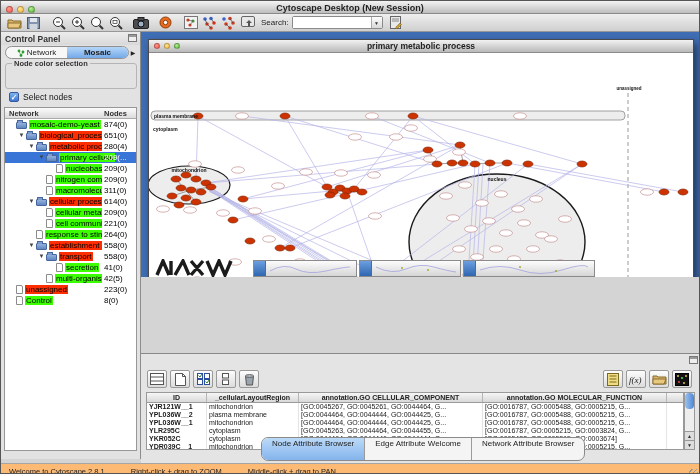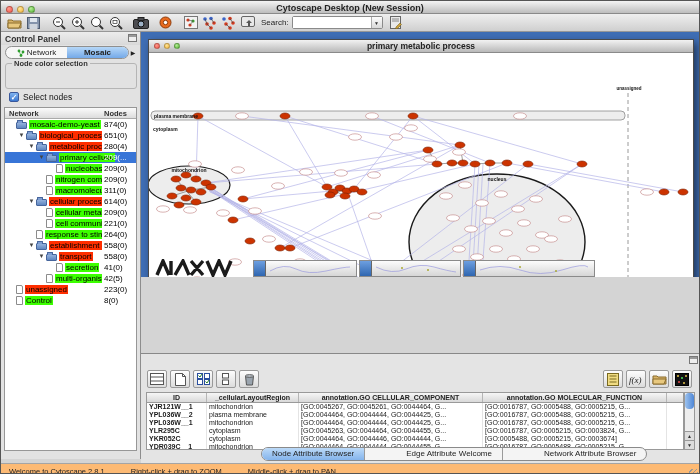--- a/index.html
+++ b/index.html
@@ -93,22 +93,22 @@
   .dt-headrow{display:flex;height:10px;background:linear-gradient(#f6f6f6,#d9d9d9);border-bottom:1px solid #9a9a9a;}
   .dt-h{font-size:7px;font-weight:bold;color:#222;text-align:center;border-right:1px solid #b5b5b5;
     overflow:hidden;white-space:nowrap;line-height:10px;}
   .dt-row{display:flex;height:8px;}
   .dt-c{font-size:7px;color:#1a1a1a;line-height:8px;border-right:1px solid #e4e4e4;overflow:hidden;white-space:nowrap;padding-left:2px;}
   .dt-c.id{font-weight:bold;}
   .dp-scroll{position:absolute;right:6px;top:38px;width:11px;height:58px;border:1px solid #999;background:#eee;}
   .dp-thumb{position:absolute;left:0;top:0;width:100%;height:16px;background:linear-gradient(90deg,#9cc2ee,#4e86d6);border-radius:4px;}
   .dp-sb-btn{position:absolute;left:0;width:100%;height:9px;background:#ddd;border-top:1px solid #999;
     font-size:5px;text-align:center;line-height:9px;color:#333;}
-  .dp-tabs{position:absolute;left:120px;bottom:2px;height:14px;display:flex;border:1px solid #8a8a8a;border-radius:7px;
-    overflow:hidden;background:#f4f4f4;gap:31px;}
+  .dp-tabs{position:absolute;left:120px;bottom:2px;height:24px;display:flex;border:1px solid #8a8a8a;border-radius:7px;
+    overflow:hidden;background:#f4f4f4;}
   .dp-tab{padding:0 10px;font-size:8px;color:#222;line-height:12px;border-right:1px solid #9a9a9a;}
   .dp-tab:last-child{border-right:none;}
   .dp-tab.sel{background:linear-gradient(#bcdaf8,#84b4ec);}
   
   .statusbar{position:absolute;left:0;top:462px;width:100%;height:16px;background:#fdba74;border-top:1px solid #a5a5a5;
     display:flex;align-items:center;font-size:7.5px;color:#222;}
   .status-item{margin-left:26px;}
   .status-item:first-child{margin-left:8px;}
   .app-grip{position:absolute;right:1px;bottom:1px;width:9px;height:9px;
     background:repeating-linear-gradient(135deg,transparent 0 2px,#999 2px 3px);}

